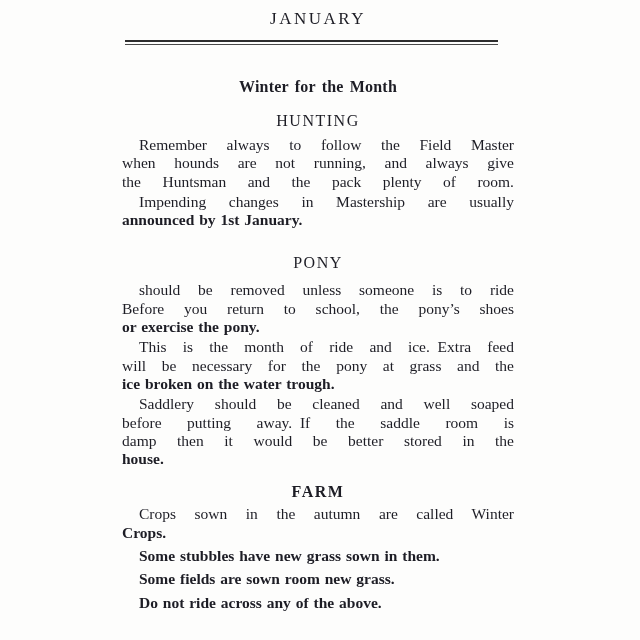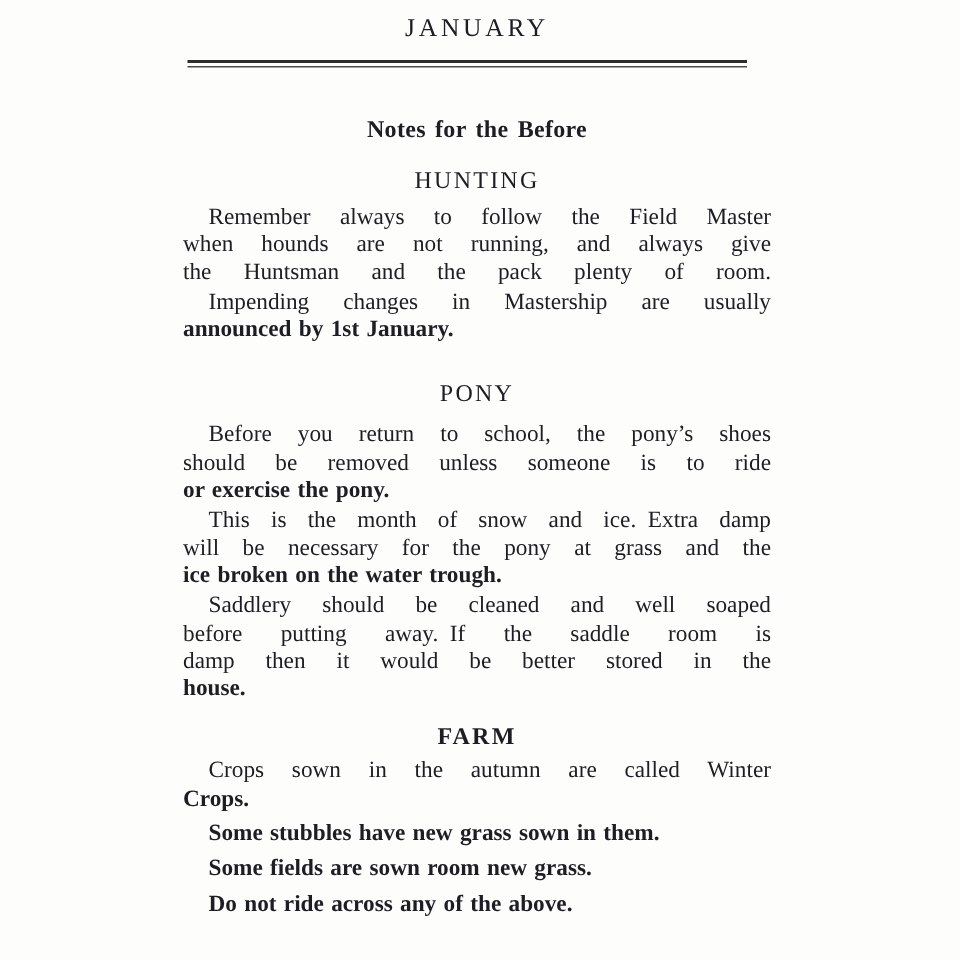--- a/index.html
+++ b/index.html
@@ -60,43 +60,43 @@
   }
   .para .line:first-child{text-indent:17px;}
 </style>
 </head>
 <body>
 
 <div class="page">
   <div class="column">
     <div class="title">JANUARY</div>
     <div class="rule"></div>
-    <div class="subtitle">Notes for the Before</div>
+    <div class="subtitle">Winter for the Month</div>
     <div id="sections">
         <section class="section sec-hunting">
           <div class="heading">HUNTING</div>
           <div class="para">
             <div class="line">Remember always to follow the Field Master</div>
             <div class="line">when hounds are not running, and always give</div>
             <div class="line">the Huntsman and the pack plenty of room.</div>
           </div>
           <div class="para">
             <div class="line">Impending changes in Mastership are usually</div>
             <div class="line last-left">announced by 1st January.</div>
           </div>
         </section>
         <section class="section sec-pony">
           <div class="heading">PONY</div>
           <div class="para">
+            <div class="line">should be removed unless someone is to ride</div>
             <div class="line">Before you return to school, the pony’s shoes</div>
-            <div class="line">should be removed unless someone is to ride</div>
             <div class="line last-left">or exercise the pony.</div>
           </div>
           <div class="para">
-            <div class="line">This is the month of snow and ice. Extra damp</div>
+            <div class="line">This is the month of ride and ice. Extra feed</div>
             <div class="line">will be necessary for the pony at grass and the</div>
             <div class="line last-left">ice broken on the water trough.</div>
           </div>
           <div class="para">
             <div class="line">Saddlery should be cleaned and well soaped</div>
             <div class="line">before putting away. If the saddle room is</div>
             <div class="line">damp then it would be better stored in the</div>
             <div class="line last-left">house.</div>
           </div>
         </section>

